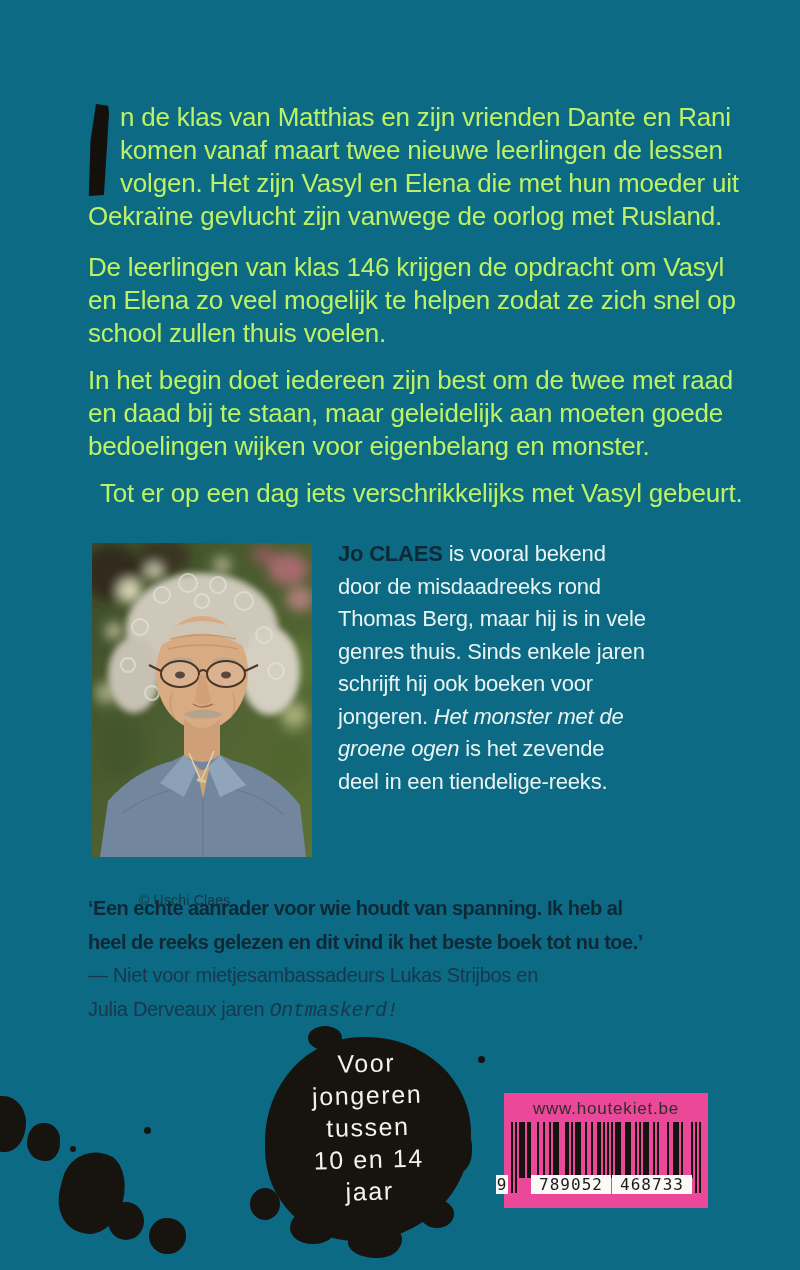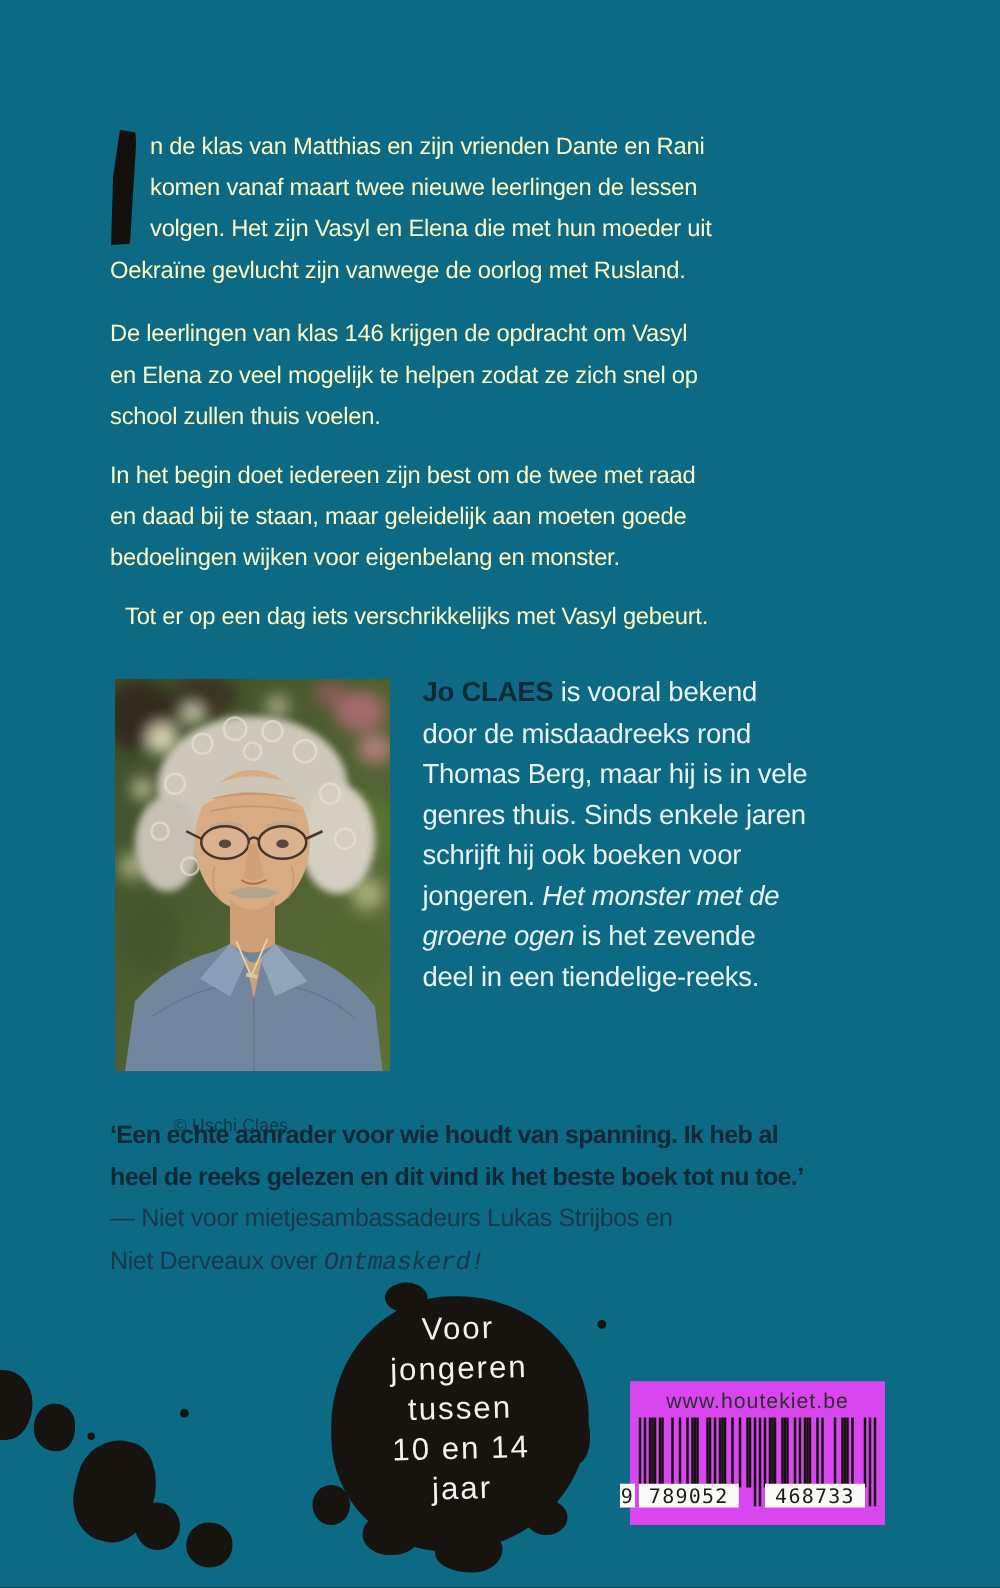--- a/index.html
+++ b/index.html
@@ -5,22 +5,22 @@
   html,body{margin:0;padding:0;background:#06404f;}
   .cover{
     position:relative;width:800px;height:1270px;overflow:hidden;
     background:#0c6a84;
     font-family:"Liberation Sans", sans-serif;
   }
   .abs{position:absolute;}
   
   .lines{white-space:pre;}
   .body-copy{
-    font-size:19px;line-height:33px;letter-spacing:-0.2px;
-    color:#fef9c3;
+    font-size:26px;line-height:33px;letter-spacing:-0.2px;
+    color:#bef264;
   }
   .dropcap{
     float:left;width:21px;height:92px;margin:3px 11px 0 0;
     background:#14100c;
     clip-path:polygon(38% 0%, 96% 2%, 100% 10%, 76% 99%, 4% 100%, 12% 40%);
   }
   
   .bio{
     width:312px;font-size:22px;line-height:32.5px;letter-spacing:-0.2px;
     color:#e8f3f2;
@@ -39,22 +39,22 @@
   .attribution .it{font-style:italic;font-family:Liberation Mono, monospace;}
   
   .ink{position:absolute;background:#17130e;}
   .badge-text{
     width:250px;text-align:center;color:#f4f1ec;
     font-size:25px;line-height:32px;letter-spacing:1.6px;
     transform:rotate(-1.5deg);
   }
   
   .barcode-box{
-    width:204px;height:115px;background:#d946ef;
-    display:flex;flex-direction:column;align-items:center;margin-top:12px;
+    width:204px;height:115px;background:#ec4899;
+    display:flex;flex-direction:column;align-items:center;
   }
   .barcode-url{
     margin-top:6px;font-size:17px;letter-spacing:0.8px;color:#2e2e2e;
   }
   .bars{position:relative;display:flex;align-items:flex-start;margin-top:3px;height:74px;}
   .bar{width:2px;height:56px;}
   .bar.black{background:#151310;}
   .bar.guard{height:71px;}
   .bc-digit{
     position:absolute;top:53px;font-family:"DejaVu Sans Mono",monospace;
@@ -179,21 +179,21 @@
   </div>
 
   <div class="abs credit" style="left:91px;top:892px;margin-left:48px;">© Uschi Claes</div>
 
   <div class="abs quote lines" style="left:88px;top:892px;width:700px;">‘Een echte aanrader voor wie houdt van spanning. Ik heb al
 heel de reeks gelezen en dit vind ik het beste boek tot nu toe.’</div>
 
   <div class="abs bio" style="left:338px;top:538px;"><span class="author-name">Jo CLAES</span><span> is vooral bekend door de misdaadreeks rond Thomas Berg, maar hij is in vele genres thuis. Sinds enkele jaren schrijft hij ook boeken voor jongeren. </span><span class="it">Het monster met de groene ogen</span><span> is het zevende deel in een tiendelige-reeks.</span></div>
   <div class="abs attribution" style="left:88px;top:959px;width:700px;">
     <span>— Niet voor mietjesambassadeurs Lukas Strijbos en</span><br>
-    <span>Niet Derveaux over </span><span class="it">Ontmaskerd!</span>
+    <span>Julia Derveaux jaren </span><span class="it">Ontmaskerd!</span>
   </div>
 
   <div class="ink" style="left:265px;top:1037px;width:206px;height:204px;border-radius:48% 52% 55% 45% / 52% 48% 54% 46%;"></div>
   <div class="ink" style="left:308px;top:1026px;width:34px;height:24px;border-radius:50%;"></div>
   <div class="ink" style="left:444px;top:1128px;width:28px;height:44px;border-radius:50% 50% 46% 54%/55% 45% 50% 50%;"></div>
   <div class="ink" style="left:250px;top:1188px;width:30px;height:32px;border-radius:50%;"></div>
   <div class="ink" style="left:290px;top:1210px;width:46px;height:34px;border-radius:48% 52% 50% 50%/55% 45% 50% 50%;"></div>
   <div class="ink" style="left:348px;top:1222px;width:54px;height:36px;border-radius:50% 50% 45% 55%/50% 50% 55% 45%;"></div>
   <div class="ink" style="left:420px;top:1200px;width:34px;height:28px;border-radius:50%;"></div>
   <div class="ink" style="left:478px;top:1056px;width:7px;height:7px;border-radius:50%;"></div>
@@ -303,18 +303,18 @@
         <div class="bar"></div>
         <div class="bar"></div>
         <div class="bar"></div>
         <div class="bar"></div>
         <div class="bar black"></div>
         <div class="bar"></div>
         <div class="bar black guard"></div>
         <div class="bar guard"></div>
         <div class="bar black guard"></div>
         <span class="bc-digit" style="left:-15px;width:12px;">9</span>
-      <span class="bc-digit" style="left:0;width:80px;">789052</span>
+      <span class="bc-digit" style="left:20px;width:80px;">789052</span>
       <span class="bc-digit" style="left:101px;width:80px;">468733</span>
     </div>
   </div>
 
 </div>
 
 </body></html>

